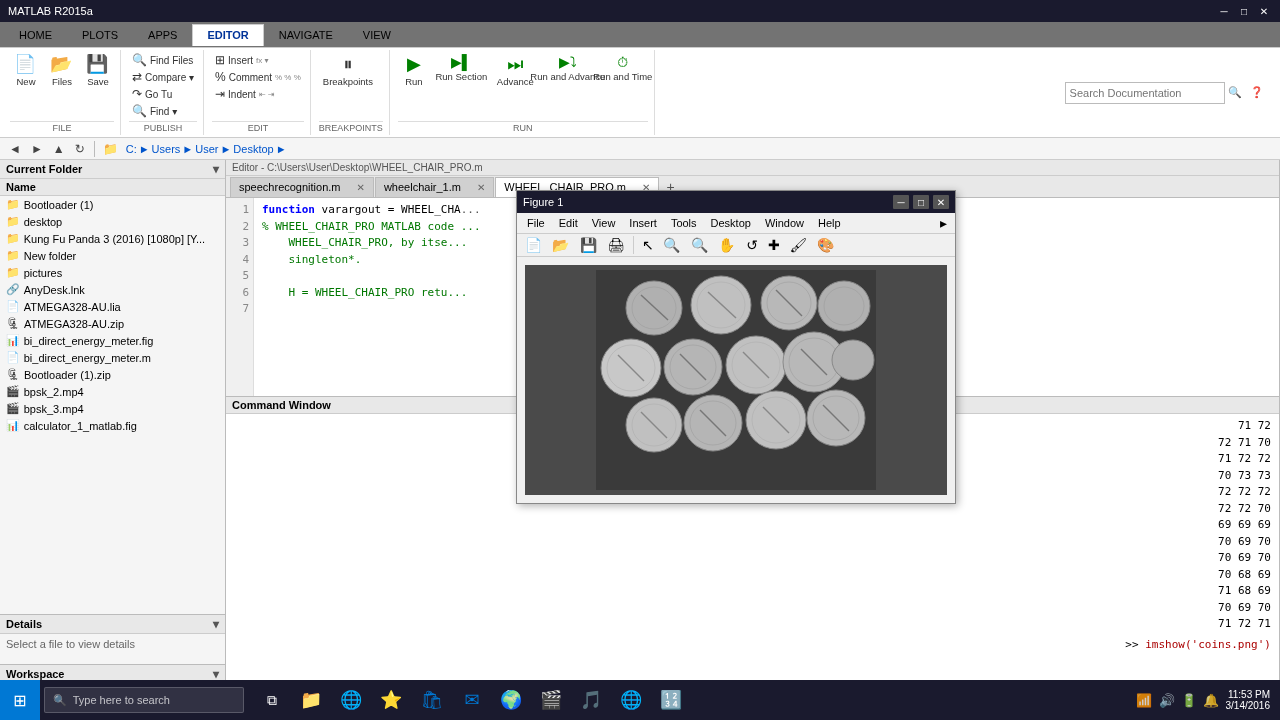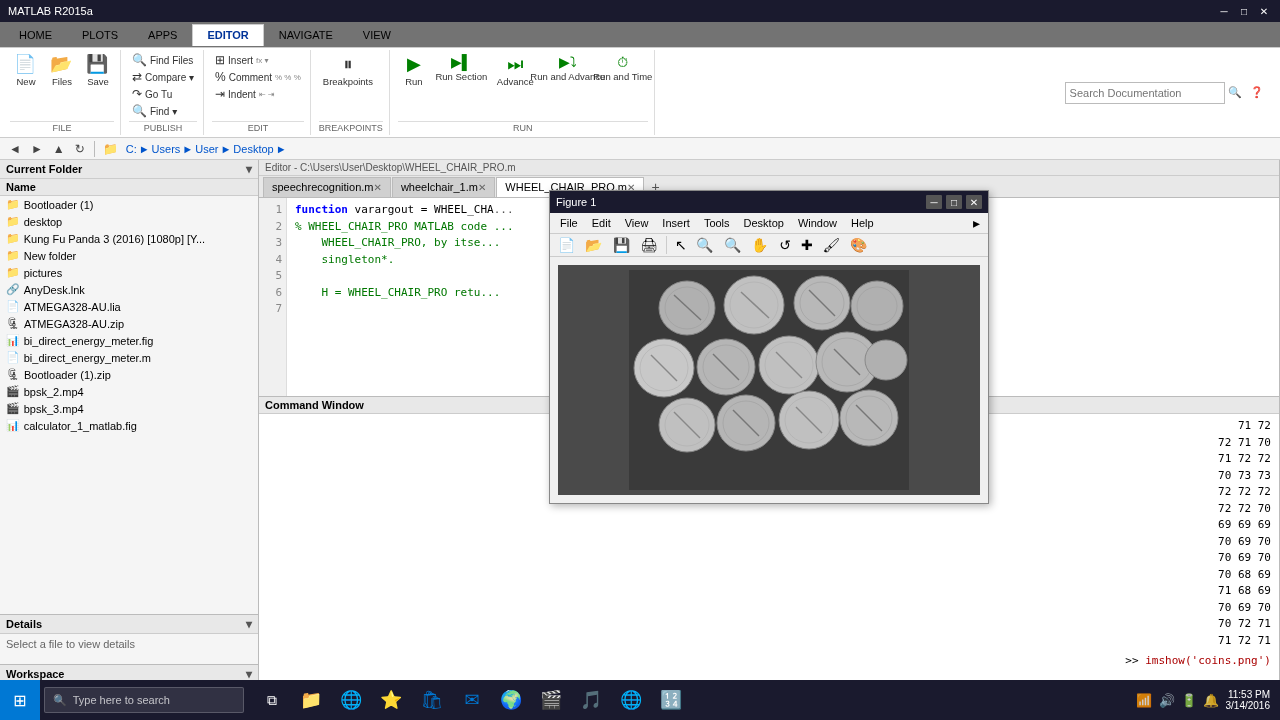--- a/index.html
+++ b/index.html
@@ -27,42 +27,42 @@
     .ribbon-btn-sm .icon-sm { font-size: 12px; }
     .ribbon-col { display: flex; flex-direction: column; gap: 1px; justify-content: center; }
 
     
     .toolbar { background: #f5f5f5; height: 22px; display: flex; align-items: center; gap: 4px; padding: 0 6px; border-bottom: 1px solid #ccc; }
     .toolbar-btn { font-size: 12px; cursor: pointer; padding: 1px 3px; color: #444; }
     .toolbar-sep { width: 1px; height: 16px; background: #bbb; margin: 0 2px; }
     .toolbar-breadcrumb { display: flex; align-items: center; gap: 2px; font-size: 11px; color: #0055cc; }
 
     
-    .left-panel { width: 259px; display: flex; flex-direction: column; border-right: 1px solid #bbb; background: #f5f5f5; }
+    .left-panel { width: 226px; display: flex; flex-direction: column; border-right: 1px solid #bbb; background: #f5f5f5; }
     .panel-header { background: #e8e8e8; padding: 2px 6px; font-size: 11px; font-weight: bold; border-bottom: 1px solid #ccc; display: flex; justify-content: space-between; align-items: center; }
     .panel-header-icon { font-size: 12px; cursor: pointer; color: #555; }
     .file-list { flex: 1; overflow-y: auto; overflow-x: hidden; }
     .file-item { display: flex; align-items: center; gap: 4px; padding: 2px 6px; cursor: pointer; font-size: 11px; white-space: nowrap; overflow: hidden; text-overflow: ellipsis; }
     .file-icon { font-size: 11px; }
     .file-col-header { display: flex; padding: 2px 6px; border-bottom: 1px solid #ccc; background: #e8e8e8; font-size: 11px; font-weight: bold; gap: 40px; }
 
     
     .details-panel { border-top: 1px solid #bbb; min-height: 50px; }
     .details-content { padding: 4px 6px; font-size: 11px; color: #666; }
 
     
     .workspace-panel { border-top: 1px solid #bbb; }
     .workspace-col-header { display: flex; padding: 2px 6px; border-bottom: 1px solid #ccc; background: #e8e8e8; font-size: 11px; font-weight: bold; gap: 30px; }
     .workspace-item { display: flex; align-items: center; padding: 2px 6px; font-size: 11px; gap: 6px; }
     .workspace-val { color: #0055cc; }
 
     
     .center-panel { flex: 1; display: flex; flex-direction: column; border-right: 1px solid #bbb; position: relative; }
     .editor-tabs { background: #e8e8e8; display: flex; align-items: center; height: 22px; border-bottom: 1px solid #bbb; padding-left: 4px; gap: 1px; }
-    .editor-tab { display: flex; align-items: center; gap: 0; padding: 1px 8px; font-size: 11px; background: #d0d0d0; border: 1px solid #bbb; border-bottom: none; cursor: pointer; height: 20px; }
+    .editor-tab { display: flex; align-items: center; gap: 16px; padding: 1px 8px; font-size: 11px; background: #d0d0d0; border: 1px solid #bbb; border-bottom: none; cursor: pointer; height: 20px; }
     .editor-tab.active { background: white; }
     .editor-tab-close { font-size: 10px; color: #666; cursor: pointer; }
     .editor-tab-add { padding: 1px 6px; cursor: pointer; font-size: 14px; color: #555; }
 
     
     .code-area { flex: 1; overflow: hidden; display: flex; }
     .line-numbers { background: #f0f0f0; padding: 4px 4px; min-width: 28px; font-family: monospace; font-size: 11px; color: #888; line-height: 1.5; text-align: right; border-right: 1px solid #ddd; }
     .code-content { flex: 1; padding: 4px 8px; font-family: monospace; font-size: 11px; line-height: 1.5; overflow: auto; background: white; }
     .code-line { white-space: pre; }
     .kw { color: #0000ff; font-weight: bold; }
@@ -486,21 +486,20 @@
         <div>    71      72      72</div>
         <div>    70      73      73</div>
         <div>    72      72      72</div>
         <div>    72      72      70</div>
         <div>    69      69      69</div>
         <div>    70      69      70</div>
         <div>    70      69      70</div>
         <div>    70      68      69</div>
         <div>    71      68      69</div>
         <div>    70      69      70</div>
-        <div>    70      72      71</div>
         <div>    71      72      71</div>
         <div style="margin-top:4px;">&gt;&gt; <span class="str">imshow('coins.png')</span></div>
       </div>
       <div class="cmd-prompt">
         <span class="cmd-prompt-sym">fx &gt;&gt;</span>
         <input class="cmd-input" type="text" style="">
       </div>
     </div>
 
     <div class="h-scrollbar">

